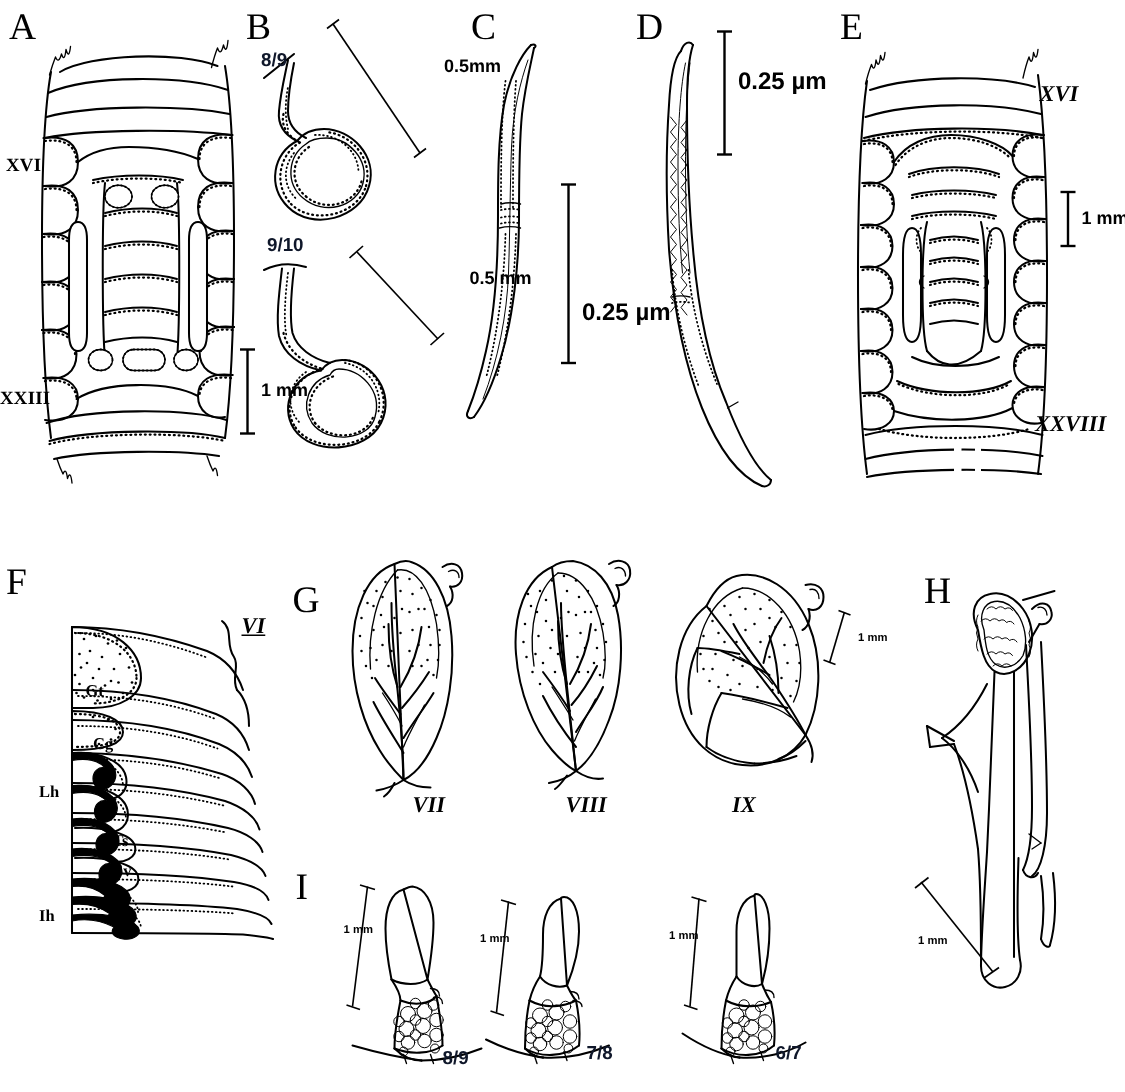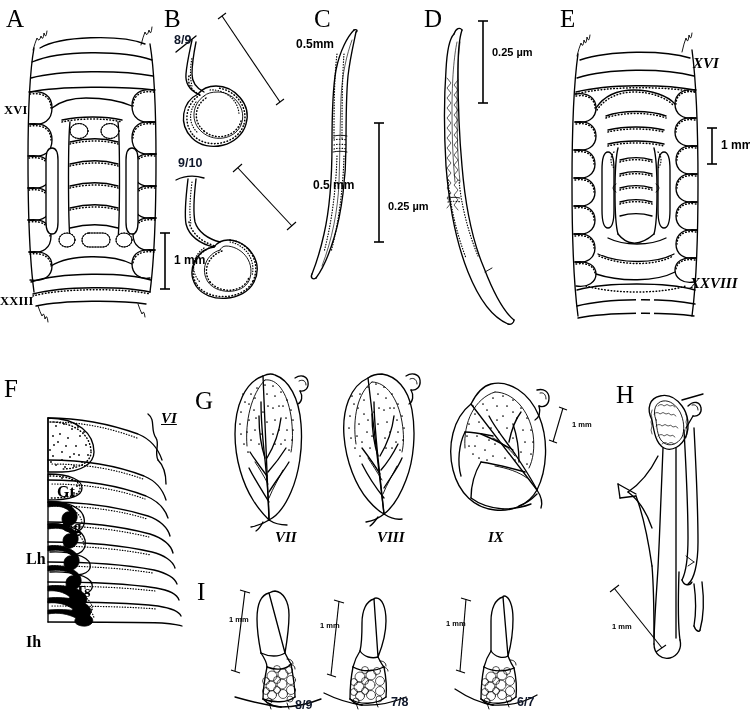--- a/index.html
+++ b/index.html
@@ -45,30 +45,29 @@
     font-family: "Liberation Sans", sans-serif;
     font-weight: 700;
     font-size: 12px;
     color: #000;
     white-space: nowrap;
   }
   .scale-label.small {
     font-size: 7.5px;
   }
   .scale-label.big {
-    font-size: 11px;
+    font-size: 16px;
   }
   .organ-label {
     position: absolute;
     font-family: "Liberation Serif", serif;
     font-weight: 700;
-    font-size: 16px;
+    font-size: 11px;
     color: #000;
     white-space: nowrap;
-    margin-top: 28px;
   }
   .roman-label {
     position: absolute;
     font-family: "Liberation Serif", serif;
     font-style: italic;
     font-weight: 700;
     font-size: 15px;
     color: #000;
     white-space: nowrap;
   }
@@ -178,21 +177,21 @@
         <path class="ink" d="M33 294 C62 286 124 286 150 292"></path>
         <path class="ink" d="M36 306 C64 300 120 300 146 304"></path>
         <path class="dotline" d="M33 296 C62 288 124 288 150 294"></path>
 
         <path class="ink-thin" d="M38 306 q2 6 4 10 q2 -5 3 3 q2 -6 3 3"></path>
         <path class="ink-thin" d="M138 304 q2 6 4 10 q2 -5 3 3"></path>
       </g>
     </svg>
 
     <div class="seg-label" style="left:4px; top:103px;">XVI</div>
-    <div class="seg-label" style="left:0px; top:258px;margin-top:36px;">XXIII</div>
+    <div class="seg-label" style="left:0px; top:258px;">XXIII</div>
 
     <svg class="panel" style="left:158px; top:230px;" width="14" height="62" viewBox="0 0 14 62">
       <path class="bar" d="M7 3 L7 59"></path>
       <path class="bar" d="M2 3 L12 3"></path>
       <path class="bar" d="M2 59 L12 59"></path>
     </svg>
     <div class="scale-label" style="left:174px; top:253px;">1 mm</div>
   </div>
 
   <div class="panel" style="left:160px; top:0px; width:150px; height:330px;">

